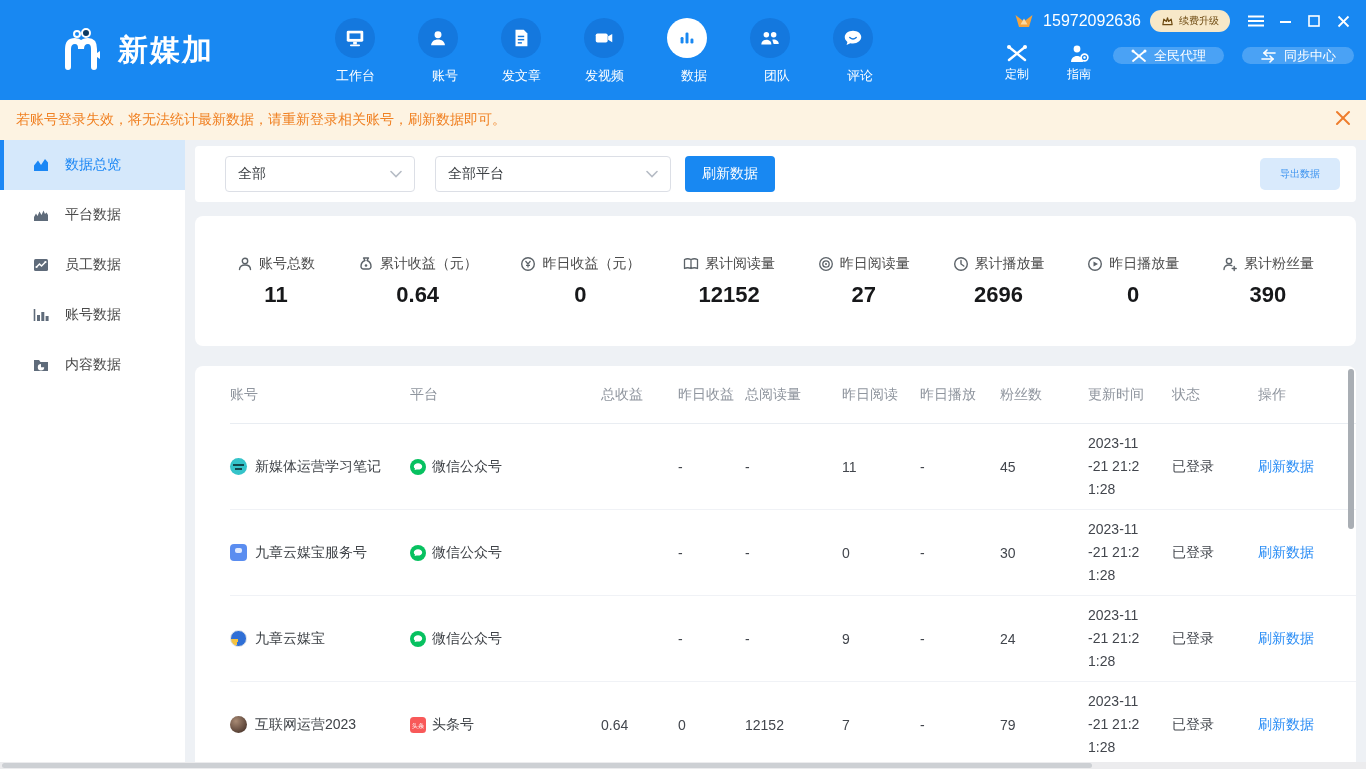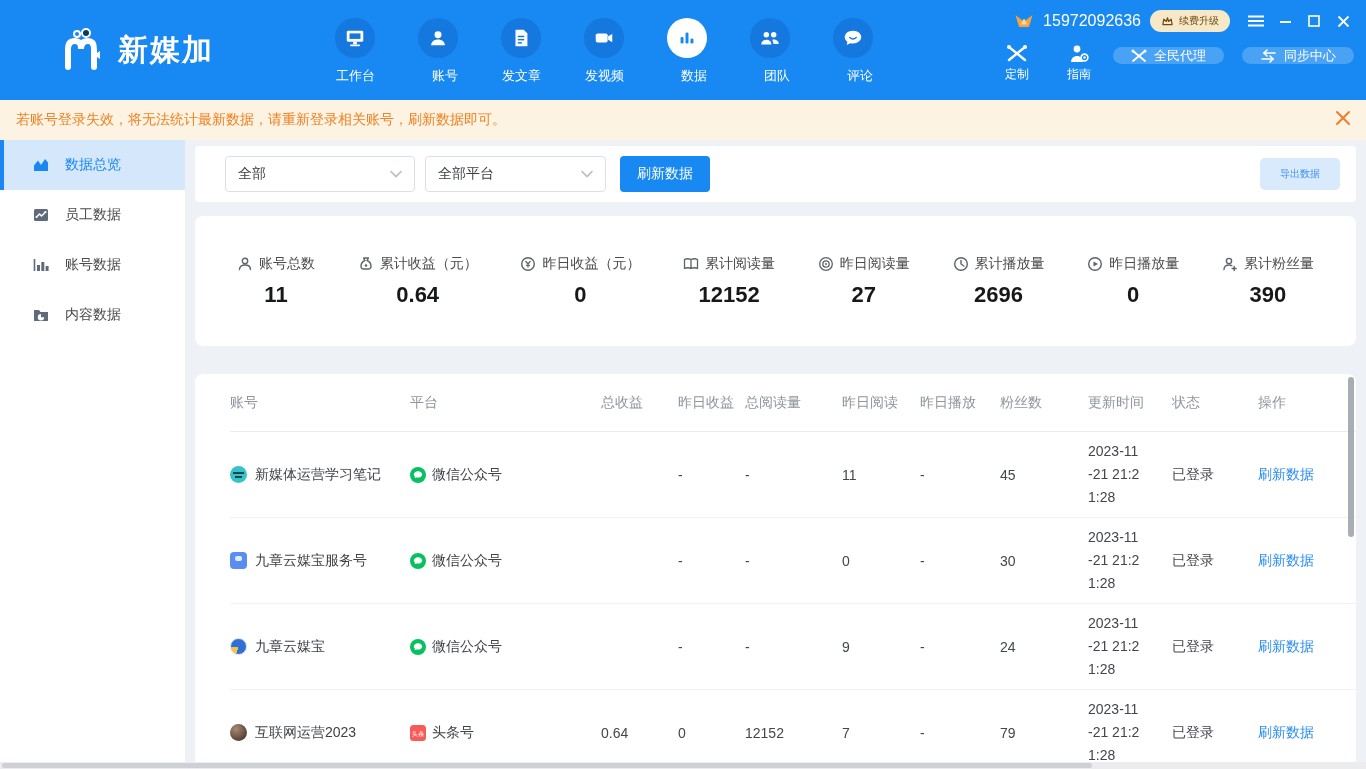--- a/index.html
+++ b/index.html
@@ -35,26 +35,26 @@
   
   .body-wrap { flex:1; display:flex; overflow:hidden; }
   .sidebar { width:185px; background:#fff; flex-shrink:0; }
   .side-item { height:50px; display:flex; align-items:center; padding-left:28px; gap:15px; font-size:14px; color:#4a4a4a; cursor:pointer; border-left:4px solid transparent; }
   .side-item.active { background:#d5e8fb; border-left-color:#1b87f5; color:#1b87f5; }
   .side-icon { width:18px; height:18px; display:flex; align-items:center; justify-content:center; }
 
   .main { flex:1; padding:6px 10px 0 10px; display:flex; flex-direction:column; overflow:hidden; }
   .filter-card { background:#fff; border-radius:4px; height:56px; display:flex; align-items:center; padding:0 16px 0 30px; margin-bottom:14px; flex-shrink:0; }
   .select { width:190px; height:36px; border:1px solid #dcdfe6; border-radius:4px; display:flex; align-items:center; justify-content:space-between; padding:0 12px; font-size:14px; color:#3d4145; cursor:pointer; background:#fff; }
-  .select + .select { width:181px; margin-left:10px;gap:48px; }
+  .select + .select { width:236px; margin-left:20px;gap:48px; }
   .btn-primary { height:36px; padding:0 17px; background:#1888f2; color:#fff; font-size:14px; border:none; border-radius:4px; margin-left:14px; cursor:pointer; }
   .btn-export { height:32px; padding:0 20px; background:#d9eafc; color:#3e94ef; font-size:10px; border:none; border-radius:5px; margin-left:auto; cursor:pointer; }
 
   
-  .stats-card { background:#fff; border-radius:8px; height:130px; display:flex; align-items:center; justify-content:space-between; padding:0 42px; margin-bottom:28px; flex-shrink:0; }
+  .stats-card { background:#fff; border-radius:8px; height:130px; display:flex; align-items:center; justify-content:space-between; padding:0 42px; margin-bottom:20px; flex-shrink:0; }
   .stat { display:flex; flex-direction:column; align-items:center; gap:9px; }
   .stat-label { display:flex; align-items:center; gap:6px; font-size:14px; color:#4c4c4c; }
   .stat-value { font-size:22px; font-weight:bold; color:#17181a; }
 
   
   .table-card { background:#fff; border-radius:8px 8px 0 0; flex:1; padding-left:35px; position:relative; overflow:hidden; }
   .tgrid { display:grid; grid-template-columns:180px 191px 77px 67px 97px 78px 80px 88px 84px 86px 90px; align-items:center; }
   .thead { height:58px; color:#8f959e; font-size:14px; border-bottom:1px solid #e9edf2; }
   .trow { height:86px; font-size:14px; color:#42464d; border-bottom:1px solid #f0f2f6; }
   .cell-account { display:flex; align-items:center; gap:8px; color:#3e4247; }
@@ -289,20 +289,28 @@
         <span class="side-icon">
           <svg width="18" height="18" viewBox="0 0 18 18">
               <path d="M2 15 V9.5 L6 4.5 L9 9 L13 3 L16 6.5 V15 Z" fill="#1b87f5"></path>
             </svg>
         </span>
         <span>数据总览</span>
       </div>
       <div class="side-item">
         <span class="side-icon">
           <svg width="18" height="18" viewBox="0 0 18 18">
+              <path d="M2 15 V11 L4 7.5 L5.5 10 L7.5 5.5 L9.5 9 L11.5 4.5 L13 8 L14.5 6.5 L16 9 V15 Z" fill="#5f6b7a"></path>
+            </svg>
+        </span>
+        <span>平台数据</span>
+      </div>
+      <div class="side-item">
+        <span class="side-icon">
+          <svg width="18" height="18" viewBox="0 0 18 18">
               <rect x="2" y="3" width="14" height="12" rx="1.5" fill="#5f6b7a"></rect>
               <path d="M4.5 11 L7.5 8 L9.5 10 L13.5 6" fill="none" stroke="#fff" stroke-width="1.5"></path>
               <circle cx="13.5" cy="6" r="1.1" fill="#fff"></circle>
               <circle cx="4.5" cy="11" r="1.1" fill="#fff"></circle>
             </svg>
         </span>
         <span>员工数据</span>
       </div>
       <div class="side-item">
         <span class="side-icon">

